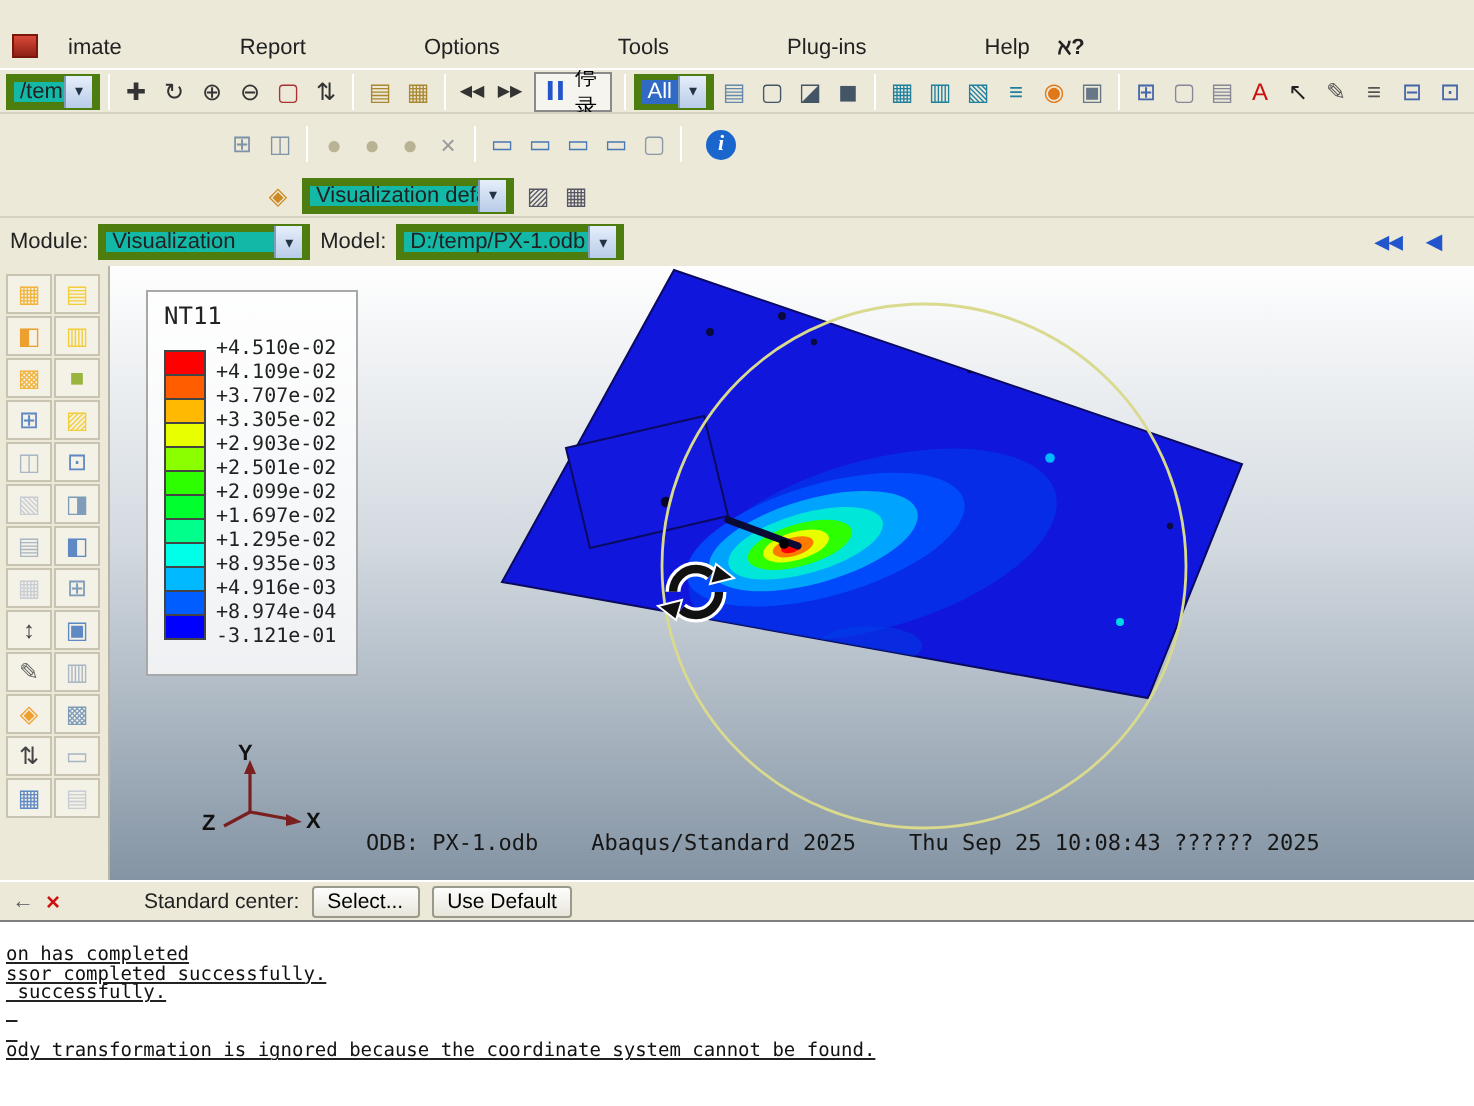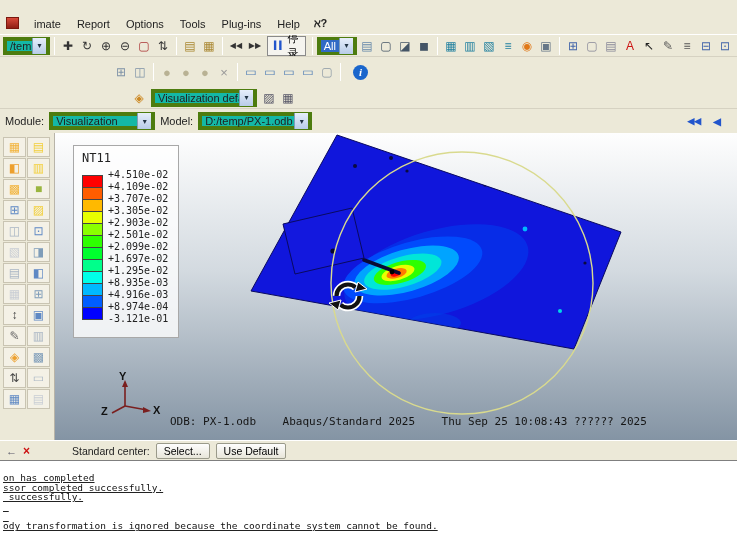--- a/index.html
+++ b/index.html
@@ -2,21 +2,21 @@
 <html><head>
 <meta charset="utf-8">
 <style>
   * { box-sizing: border-box; margin: 0; padding: 0; }
   body { font-family: "Liberation Sans", sans-serif; }
   .app { width: 737px; height: 553px; background: #ece9d8; position: relative; overflow: hidden; font-size: 11px; color: #222; }
 
   
   .menubar { height: 34px; display: flex; align-items: flex-end; padding: 0 6px 1px 6px; }
   .app-icon { width: 13px; height: 12px; background: linear-gradient(#d84a3a,#8f1f14); border: 1px solid #7a170d; margin: 0 7px 4px 0; }
-  .menu-items { display: flex; }
+  .menu-items { display: flex; gap: 43px; }
   .menu-item { padding: 3px 8px; cursor: default; }
   .menu-extra { padding: 3px 6px; font-weight: bold; }
 
   
   .tbrow { display: flex; align-items: center; padding: 0 3px; overflow: hidden; }
   .tb1 { height: 23px; border-top: 1px solid #fff; border-bottom: 1px solid #d6d2c2; gap: 1px; }
   .tb2 { height: 30px; padding-left: 112px; gap: 1px; }
   .tb3 { height: 21px; padding-left: 130px; gap: 3px; }
   .igroup { display: flex; align-items: center; gap: 1px; }
   .ticon { width: 18px; height: 18px; display: flex; align-items: center; justify-content: center; font-size: 12px; color: #333; border: 1px solid transparent; cursor: default; }
@@ -46,21 +46,21 @@
   .legend { position: absolute; left: 18px; top: 12px; background: rgba(255,255,255,0.78); border: 1px solid #a8a8a8; padding: 5px 10px 12px 8px; }
   .legend-title { font-family: "DejaVu Sans Mono", monospace; font-size: 12px; color: #222; margin-bottom: 4px; }
   .legend-body { display: flex; }
   .legend-bands { display: flex; flex-direction: column; margin-top: 6px; }
   .band { width: 21px; height: 13px; border: 1px solid #444; margin-top: -1px; }
   .band:first-child { margin-top: 0; }
   .legend-labels { display: flex; flex-direction: column; margin-left: 5px; }
   .legend-label { height: 12px; line-height: 12px; font-family: "DejaVu Sans Mono", monospace; font-size: 10px; color: #222; white-space: pre; }
 
   
-  .state-block { position: absolute; left: 115px; top: 256px; font-family: "DejaVu Sans Mono", monospace; font-size: 11px; line-height: 13px; color: #151515; white-space: pre; }
+  .state-block { position: absolute; left: 128px; top: 256px; font-family: "DejaVu Sans Mono", monospace; font-size: 11px; line-height: 13px; color: #151515; white-space: pre; }
 
   
   .promptbar { height: 20px; display: flex; align-items: center; gap: 6px; padding: 0 6px; font-size: 10.5px; background: #ece9d8; border-top: 1px solid #fff; }
   .p-arrow { color: #556; font-size: 11px; }
   .p-x { color: #cc1111; font-weight: bold; font-size: 12px; }
   .p-label { margin-left: 36px; }
   .p-btn { height: 16px; font-size: 10.5px; font-family: inherit; background: linear-gradient(#fdfdfd,#e8e6da); border: 1px solid #9a9a8a; border-radius: 2px; padding: 0 7px; }
 
   
   .messages { height: 93px; background: #fff; border-top: 1px solid #7f7f7f; padding: 12px 0 0 3px; overflow: hidden; text-decoration: underline; }

